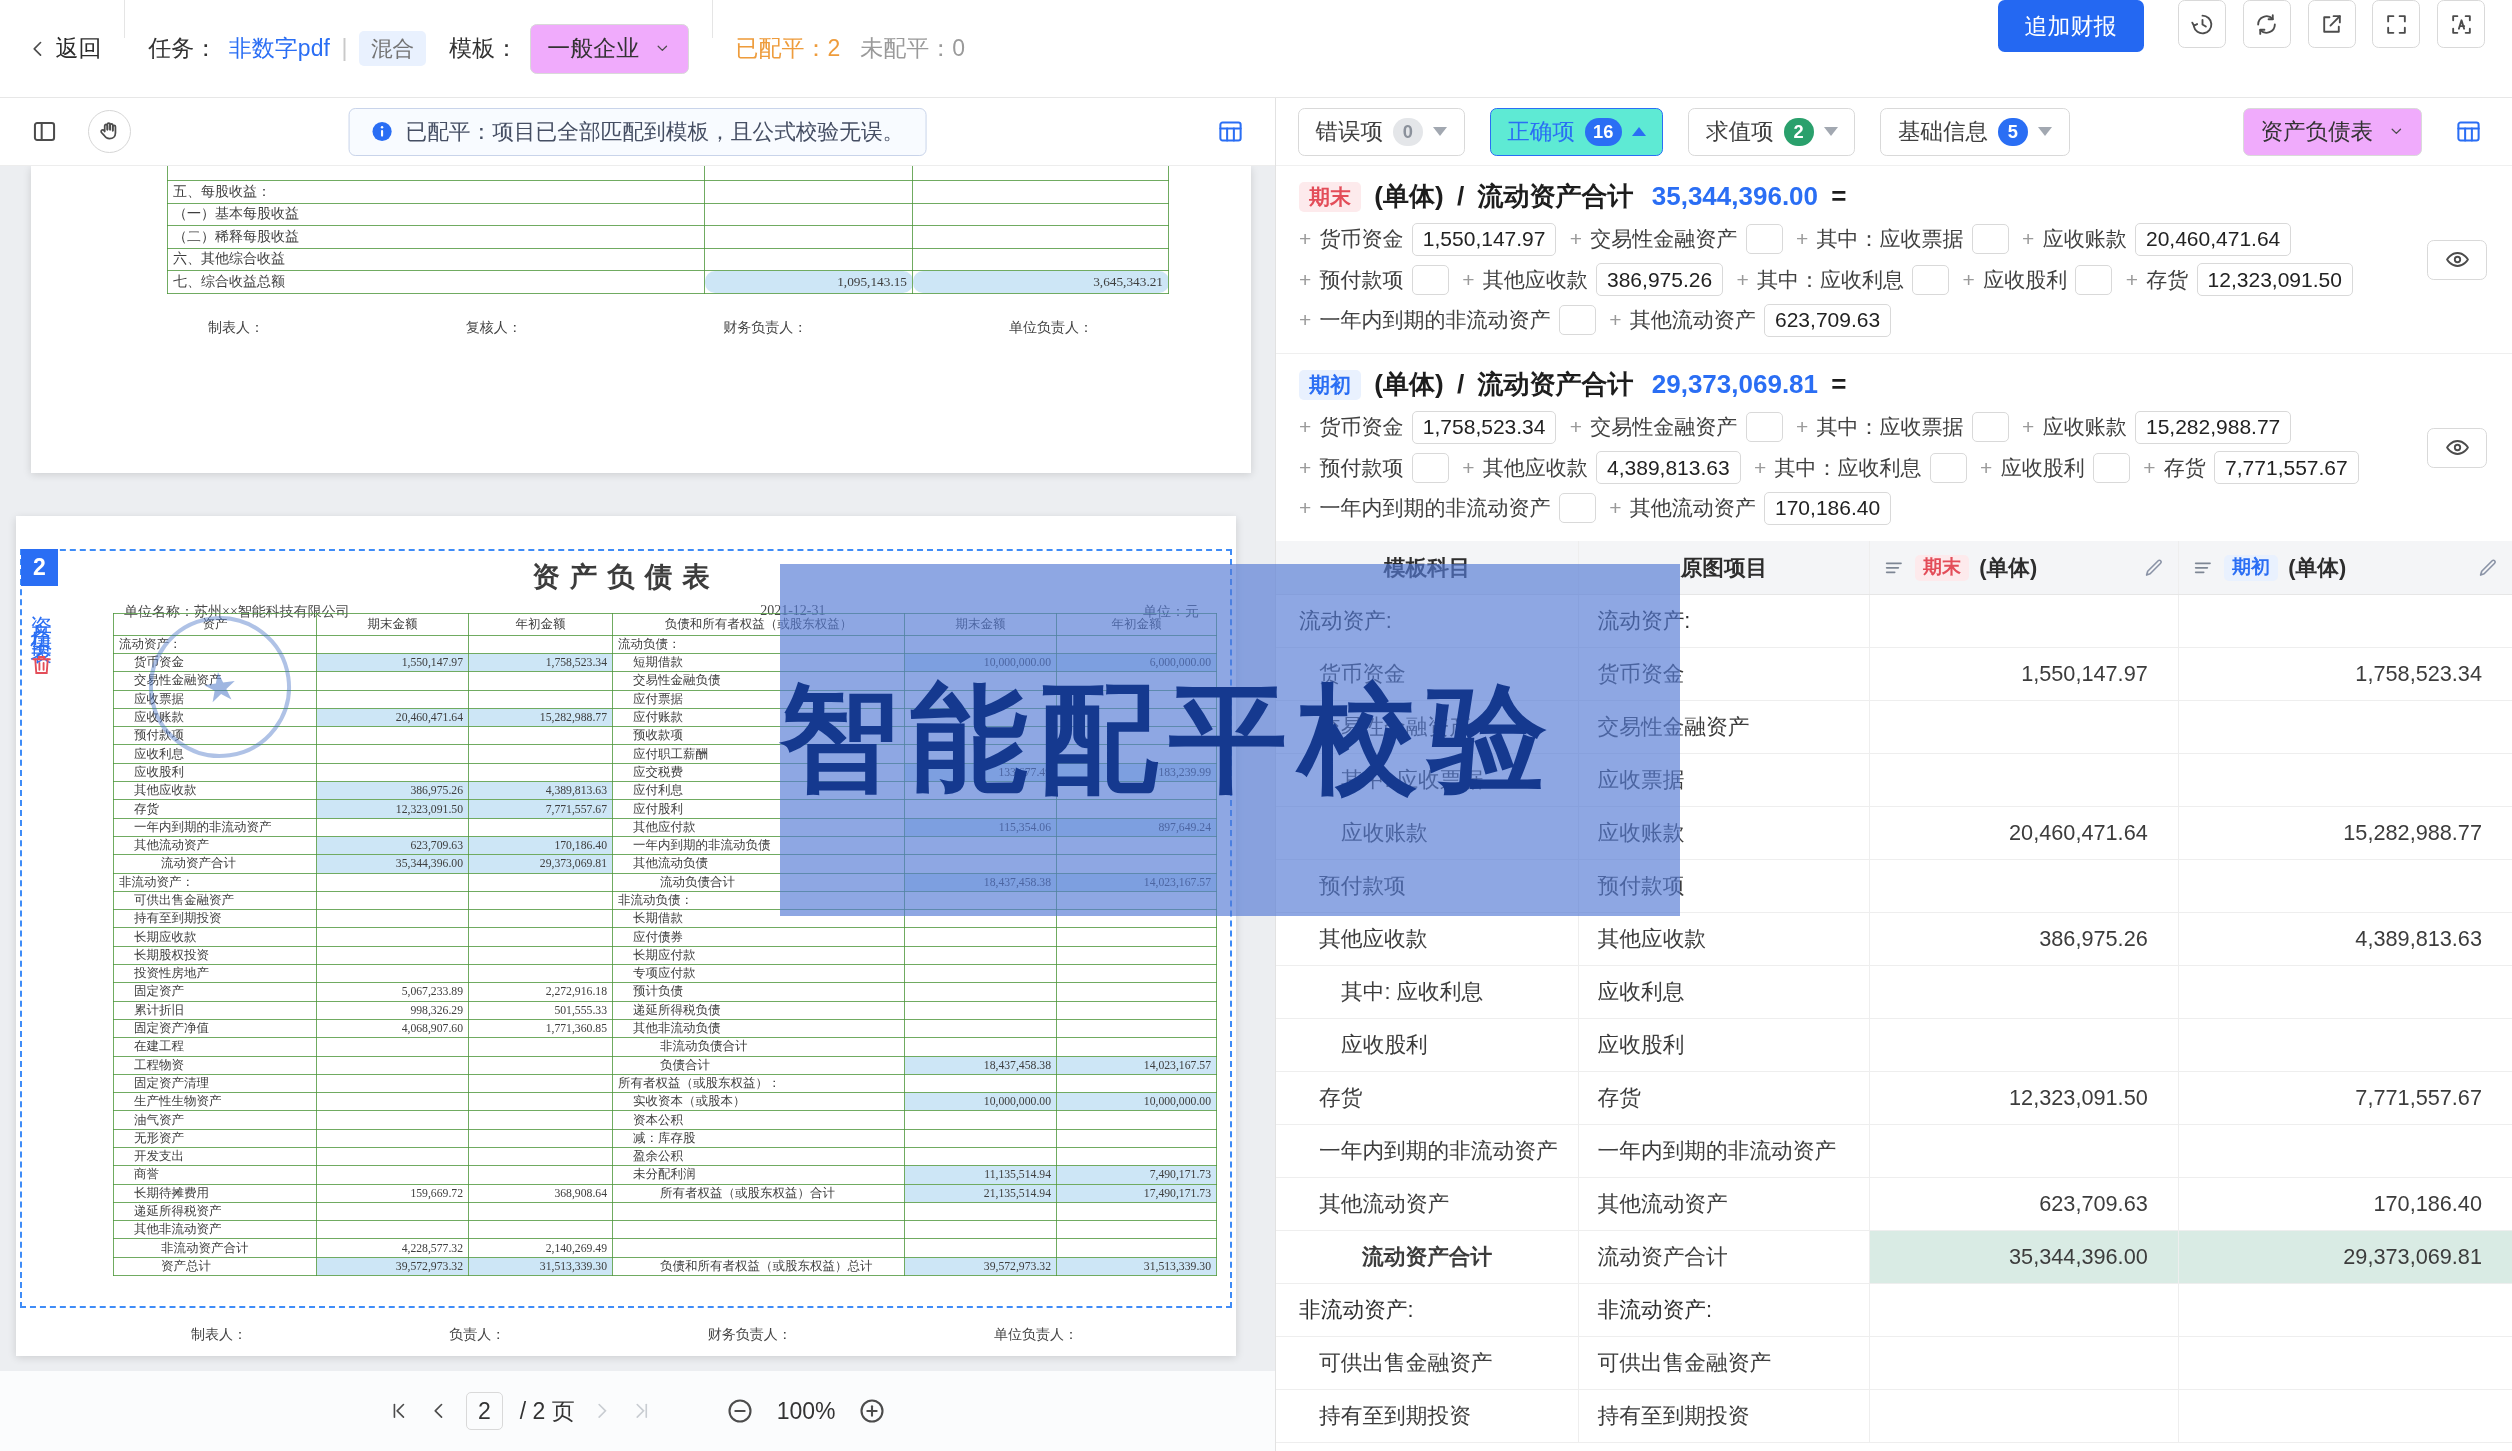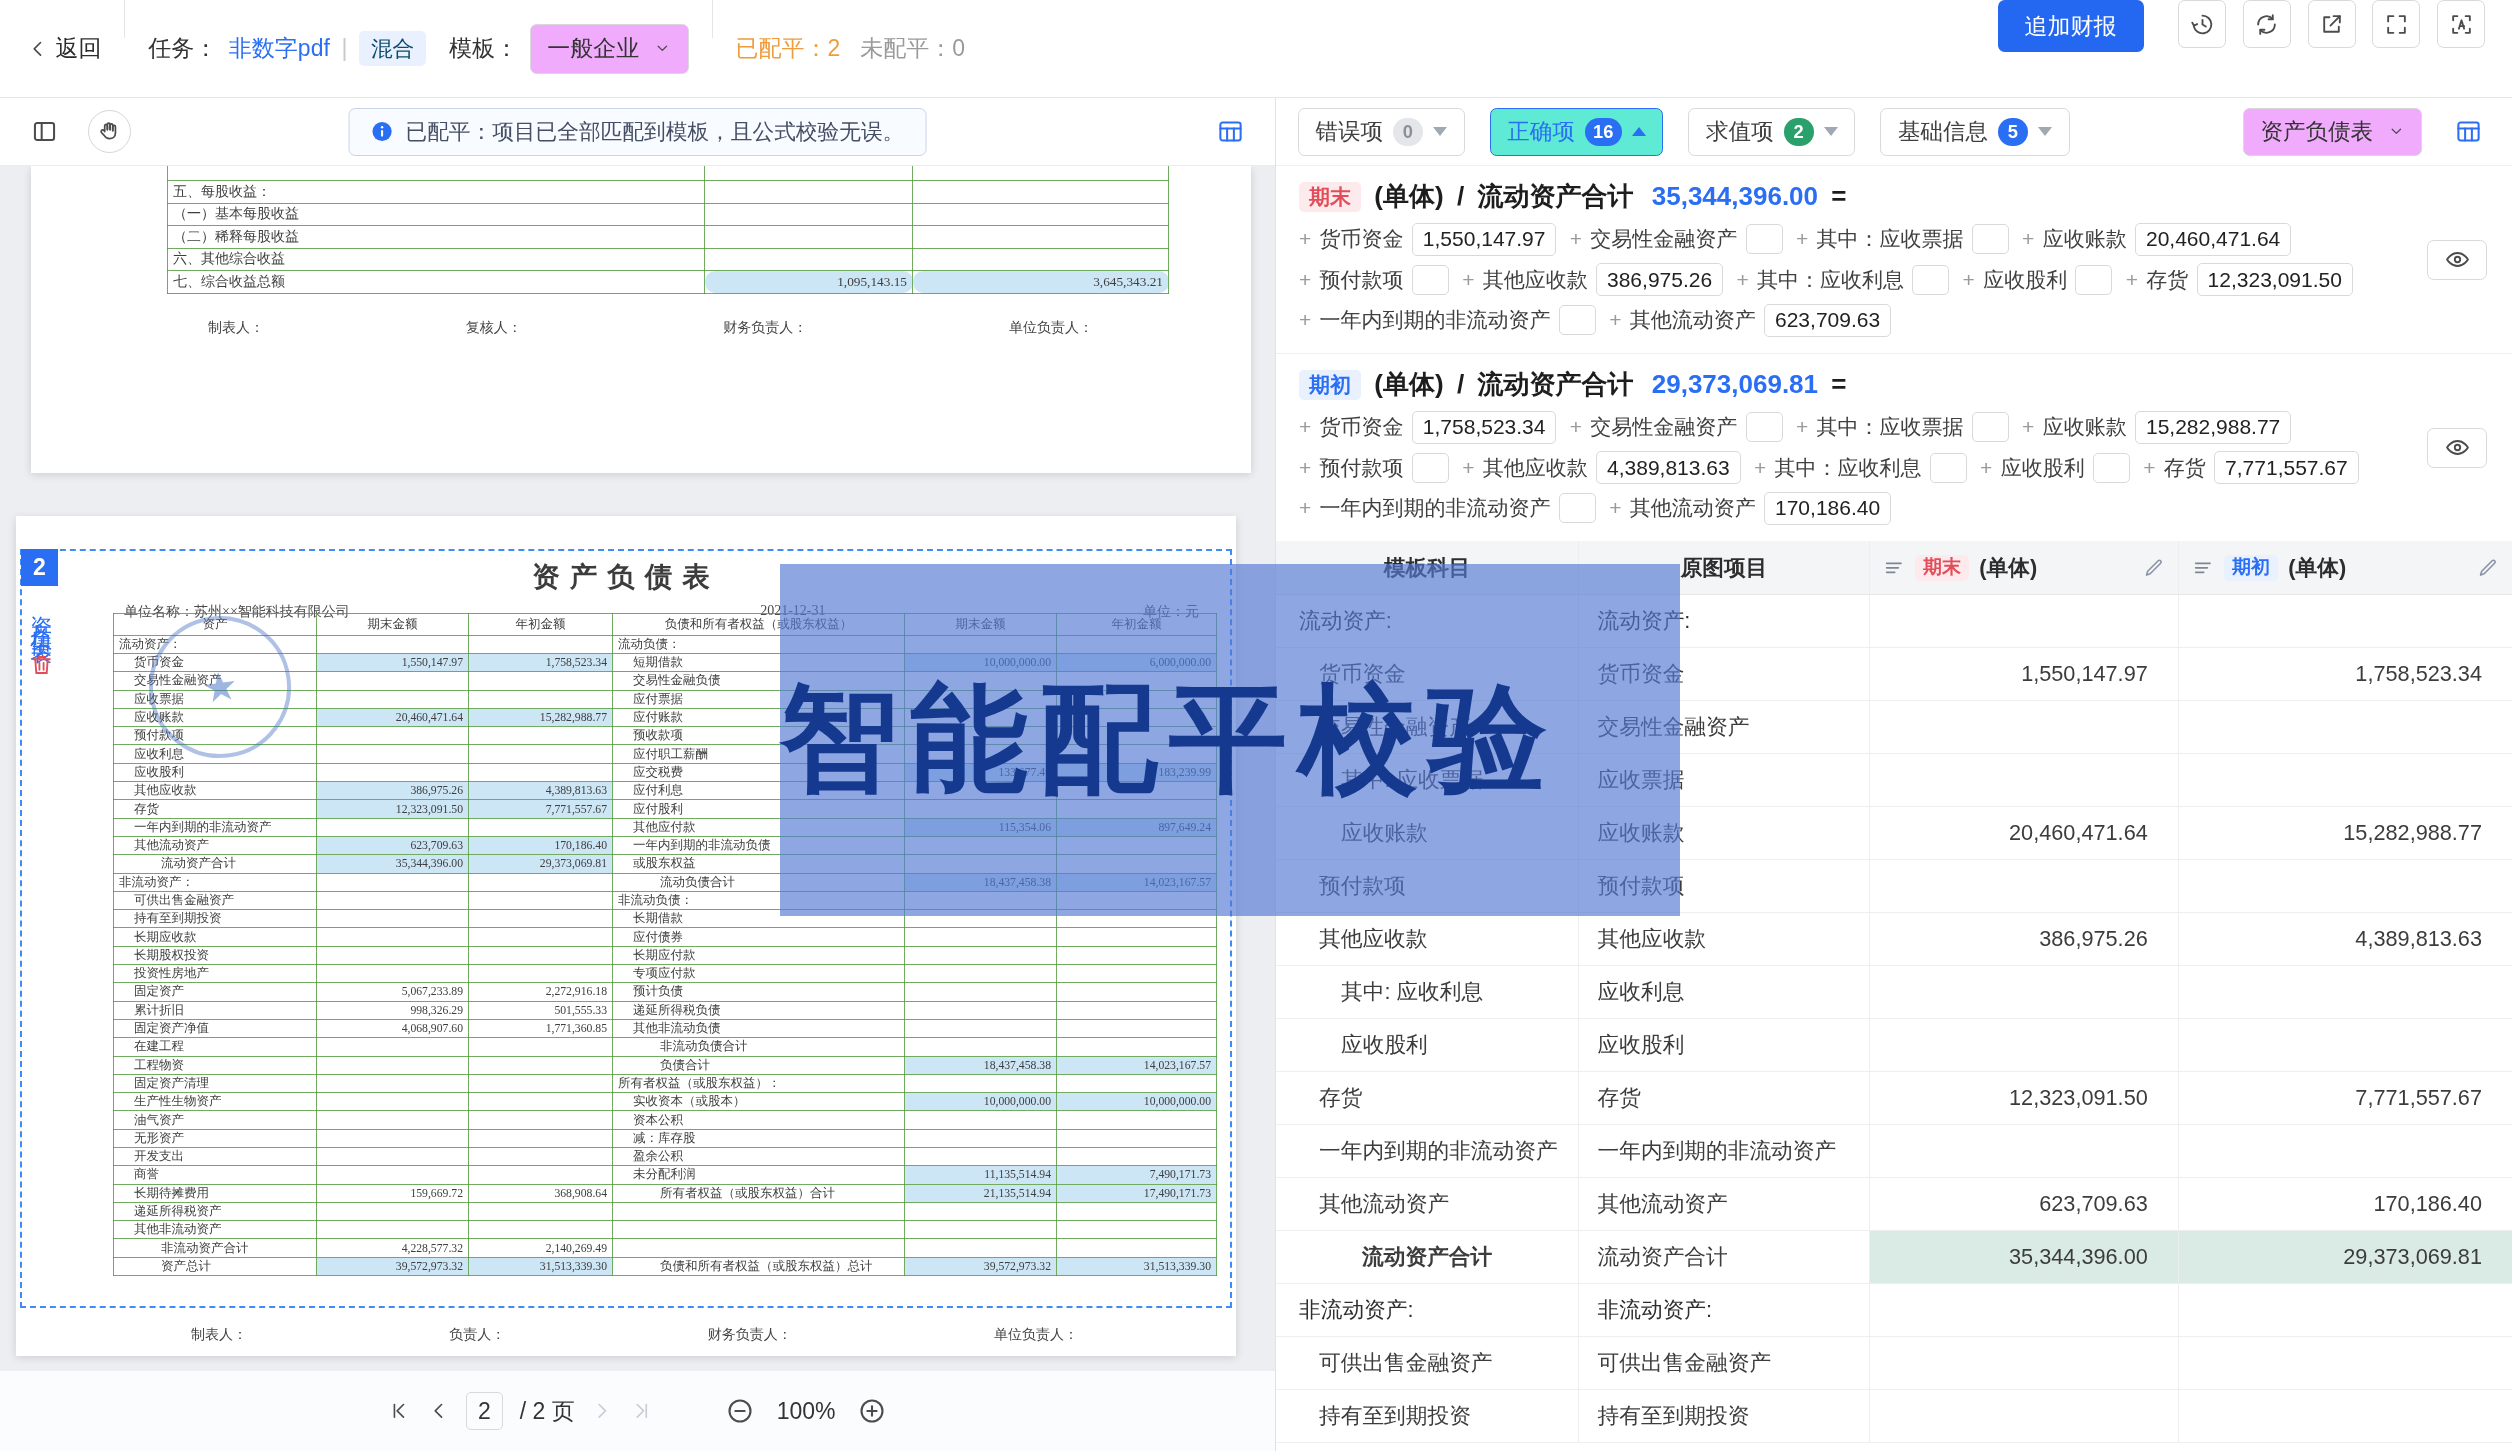--- a/index.html
+++ b/index.html
@@ -8,21 +8,21 @@
   #app { position:relative; width:2512px; height:1451px; display:flex; flex-direction:column; }
 
   
   .topbar { height:98px; flex:0 0 98px; display:flex; gap:23px;
     padding:0 27px; border-bottom:0.8px solid #e7e7e7; background:#fff; font-size:23px; }
   .back-btn { display:flex; align-items:center; gap:6.7px; color:#2b2b2b; cursor:pointer; }
   .vdiv { width:0.8px; height:38px; background:#e5e5e5; }
   .task-group, .tpl-group, .count-group { display:flex; align-items:center; gap:11.7px; white-space:nowrap; }
   .blue-text { color:#2a6ef4; }
   .pipe { color:#c9c9c9; }
-  .tag { background:#e9f1fe; color:#0c4a6e; border-radius:5px; padding:3.3px 11.7px; font-size:21.7px; }
+  .tag { background:#e9f1fe; color:#737373; border-radius:5px; padding:3.3px 11.7px; font-size:21.7px; }
   .select-box { display:flex; align-items:center; gap:15px; border:0.8px solid #d9d9d9; border-radius:6.7px;
     height:50px; padding:0 16.7px; color:#333; background:#f0abfc; cursor:pointer; }
   .count-balanced { color:#ee9c3c; }
   .count-unbalanced { color:#9a9a9a; margin-left:8.3px; }
   .spacer { flex:1; }
   .primary-btn { background:#2468f2; color:#fff; border:none; border-radius:6.7px; height:52px;
     padding:0 27px; font-size:23px; cursor:pointer; font-family:inherit; }
   .icon-btn { width:48px; height:48px; border:0.8px solid #d9d9d9; border-radius:6.7px; background:#fff;
     display:flex; align-items:center; justify-content:center; cursor:pointer; }
   .icon-row { display:flex; gap:16.7px; margin-left:11.7px; }
@@ -466,21 +466,21 @@
                   <td class="dv hl">623,709.63</td>
                   <td class="dv hl">170,186.40</td>
                   <td class="dl">一年内到期的非流动负债</td>
                   <td class="dv"></td>
                   <td class="dv"></td>
                 </tr>
                 <tr>
                   <td class="dl tot">流动资产合计</td>
                   <td class="dv hl">35,344,396.00</td>
                   <td class="dv hl">29,373,069.81</td>
-                  <td class="dl">或股东权益</td>
+                  <td class="dl">其他流动负债</td>
                   <td class="dv"></td>
                   <td class="dv"></td>
                 </tr>
                 <tr>
                   <td class="dl sec">非流动资产：</td>
                   <td class="dv"></td>
                   <td class="dv"></td>
                   <td class="dl tot">流动负债合计</td>
                   <td class="dv hl">18,437,458.38</td>
                   <td class="dv hl">14,023,167.57</td>

